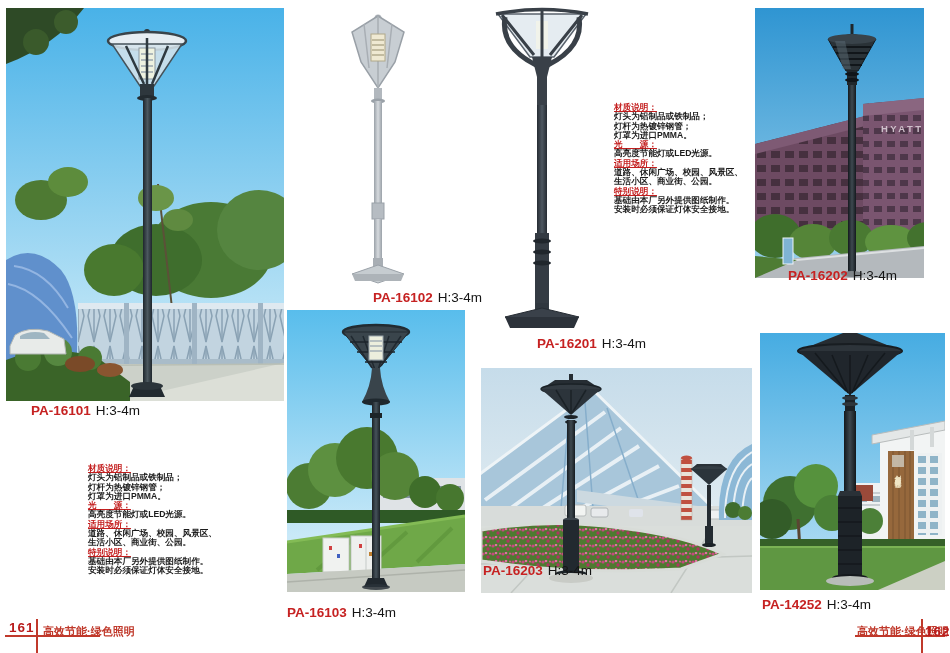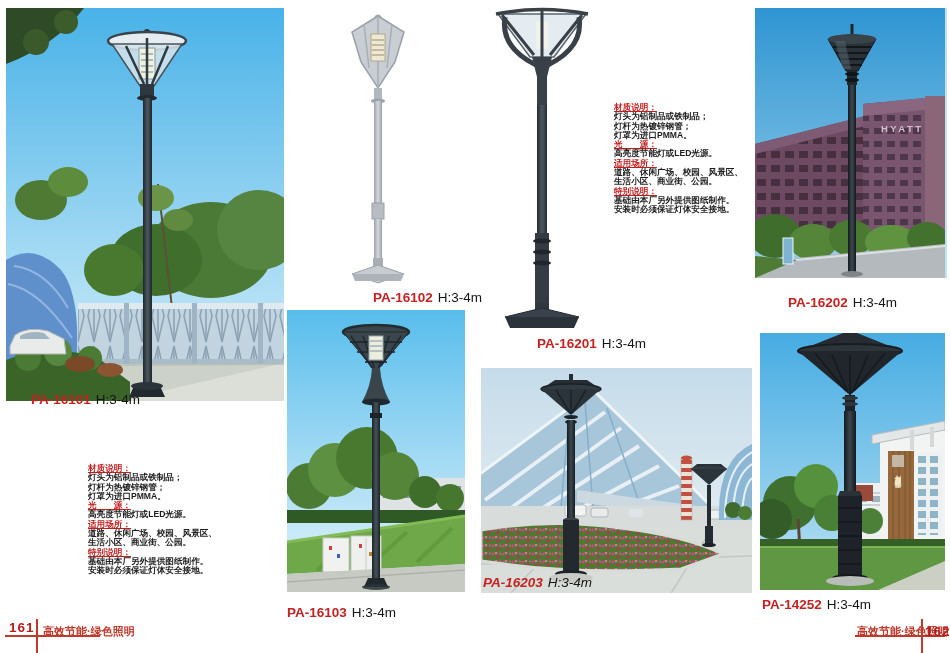--- a/index.html
+++ b/index.html
@@ -97,21 +97,21 @@
         <path d="M135,46 H147 M135,52 H147 M135,58 H147 M135,64 H147" stroke="#9aa6ae" stroke-width="1.5"></path>
         <path d="M120,38 L138,76 M141,30 L141,78 M162,38 L146,76" stroke="#2f3a40" stroke-width="2.5"></path>
         <rect x="134" y="76" width="14" height="14" fill="#2e373d"></rect>
         <ellipse cx="141" cy="90" rx="10" ry="3" fill="#232b30"></ellipse>
         <rect x="137" y="90" width="9" height="288" fill="url(#pole1)"></rect>
         <path d="M128,378 L154,378 L159,389 L123,389 Z" fill="#222a30"></path>
         <ellipse cx="141" cy="378" rx="16" ry="4" fill="#2b343a"></ellipse>
       </g>
     </svg>
   </div>
-  <div class="plabel" style="left:6px;top:392px;padding-left:25px;">
+  <div class="plabel" style="left:6px;top:403px;padding-left:25px;">
     <span class="model">PA-16101</span><span class="ht">H:3-4m</span>
   </div>
 
   <div class="photo" style="left:322px;top:8px;width:112px;height:280px;background:#fff;">
     <svg width="112" height="280" viewBox="0 0 112 280">
       <defs>
         <linearGradient id="pole2" x1="0" y1="0" x2="1" y2="0">
           <stop offset="0" stop-color="#9aa1a8"></stop>
             <stop offset="0.5" stop-color="#d6dade"></stop>
             <stop offset="1" stop-color="#9aa1a8"></stop>
@@ -164,21 +164,21 @@
         <rect x="44" y="298" width="12" height="8" fill="#30373f"></rect>
         <polygon points="13,312 50,303 87,312 50,321" fill="#3a414a" stroke="#262c33"></polygon>
         <polygon points="13,312 87,312 82,323 18,323" fill="#2c323a"></polygon>
       </g>
     </svg>
   </div>
   <div class="plabel" style="left:497px;top:336px;padding-left:40px;">
     <span class="model">PA-16201</span><span class="ht">H:3-4m</span>
   </div>
 
-  <div class="photo" style="left:755px;top:8px;width:192px;height:270px;">
+  <div class="photo" style="left:755px;top:8px;width:169px;height:270px;">
     <svg width="190" height="270" viewBox="0 0 190 270">
       <defs>
         <linearGradient id="sky2" x1="0" y1="0" x2="0" y2="1">
           <stop offset="0" stop-color="#2f95d2"></stop>
             <stop offset="1" stop-color="#9ed2ec"></stop>
         </linearGradient>
         <linearGradient id="pole4" x1="0" y1="0" x2="1" y2="0">
           <stop offset="0" stop-color="#14191e"></stop>
             <stop offset="0.5" stop-color="#3e4950"></stop>
             <stop offset="1" stop-color="#14191e"></stop>
@@ -222,21 +222,21 @@
         <path d="M78,39 H116 M81,45 H113 M84,51 H110 M87,57 H107" stroke="#11161a" stroke-width="2"></path>
         <polygon points="80,33 90,33 96,61 88,61" fill="#5a6a74" opacity="0.5"></polygon>
         <rect x="92" y="63" width="10" height="14" fill="#20272c"></rect>
         <ellipse cx="97" cy="66" rx="7" ry="2" fill="#10151a"></ellipse>
         <ellipse cx="97" cy="72" rx="7" ry="2" fill="#10151a"></ellipse>
         <rect x="93" y="77" width="8" height="189" fill="url(#pole4)"></rect>
         <ellipse cx="97" cy="266" rx="11" ry="3" fill="#7e8488"></ellipse>
       </g>
     </svg>
   </div>
-  <div class="plabel" style="left:752px;top:295px;padding-left:36px;">
+  <div class="plabel" style="left:752px;top:268px;padding-left:36px;">
     <span class="model">PA-16202</span><span class="ht">H:3-4m</span>
   </div>
 
   <div class="spec" style="left:614px;top:103px;width:160px;">
     <div class="h">材质说明：</div>
     <div>灯头为铝制品或铁制品；</div>
     <div>灯杆为热镀锌钢管；</div>
     <div>灯罩为进口PMMA。</div>
     <div class="h">光　　源：</div>
     <div>高亮度节能灯或LED光源。</div>
@@ -403,21 +403,21 @@
         <ellipse cx="90" cy="49" rx="7" ry="2" fill="#1c2328"></ellipse>
         <ellipse cx="90" cy="54" rx="6" ry="2" fill="#1c2328"></ellipse>
         <rect x="86" y="52" width="8" height="100" fill="url(#pole6)"></rect>
         <ellipse cx="90" cy="152" rx="8" ry="2.5" fill="#39424a"></ellipse>
         <rect x="82" y="152" width="16" height="54" fill="#22292f"></rect>
         <ellipse cx="90" cy="206" rx="16" ry="4" fill="#1d2429"></ellipse>
         <ellipse cx="90" cy="210" rx="22" ry="5" fill="#c8cbc6"></ellipse>
       </g>
     </svg>
   </div>
-  <div class="plabel" style="left:483px;top:575px;font-style:italic;">
+  <div class="plabel" style="left:483px;top:563px;">
     <span class="model">PA-16203</span><span class="ht">H:3-4m</span>
   </div>
 
   <div class="photo" style="left:760px;top:333px;width:185px;height:257px;">
     <svg width="185" height="257" viewBox="0 0 185 257">
       <defs>
         <linearGradient id="sky5" x1="0" y1="0" x2="0" y2="1">
           <stop offset="0" stop-color="#46ace2"></stop>
             <stop offset="0.85" stop-color="#aadaf2"></stop>
         </linearGradient>

